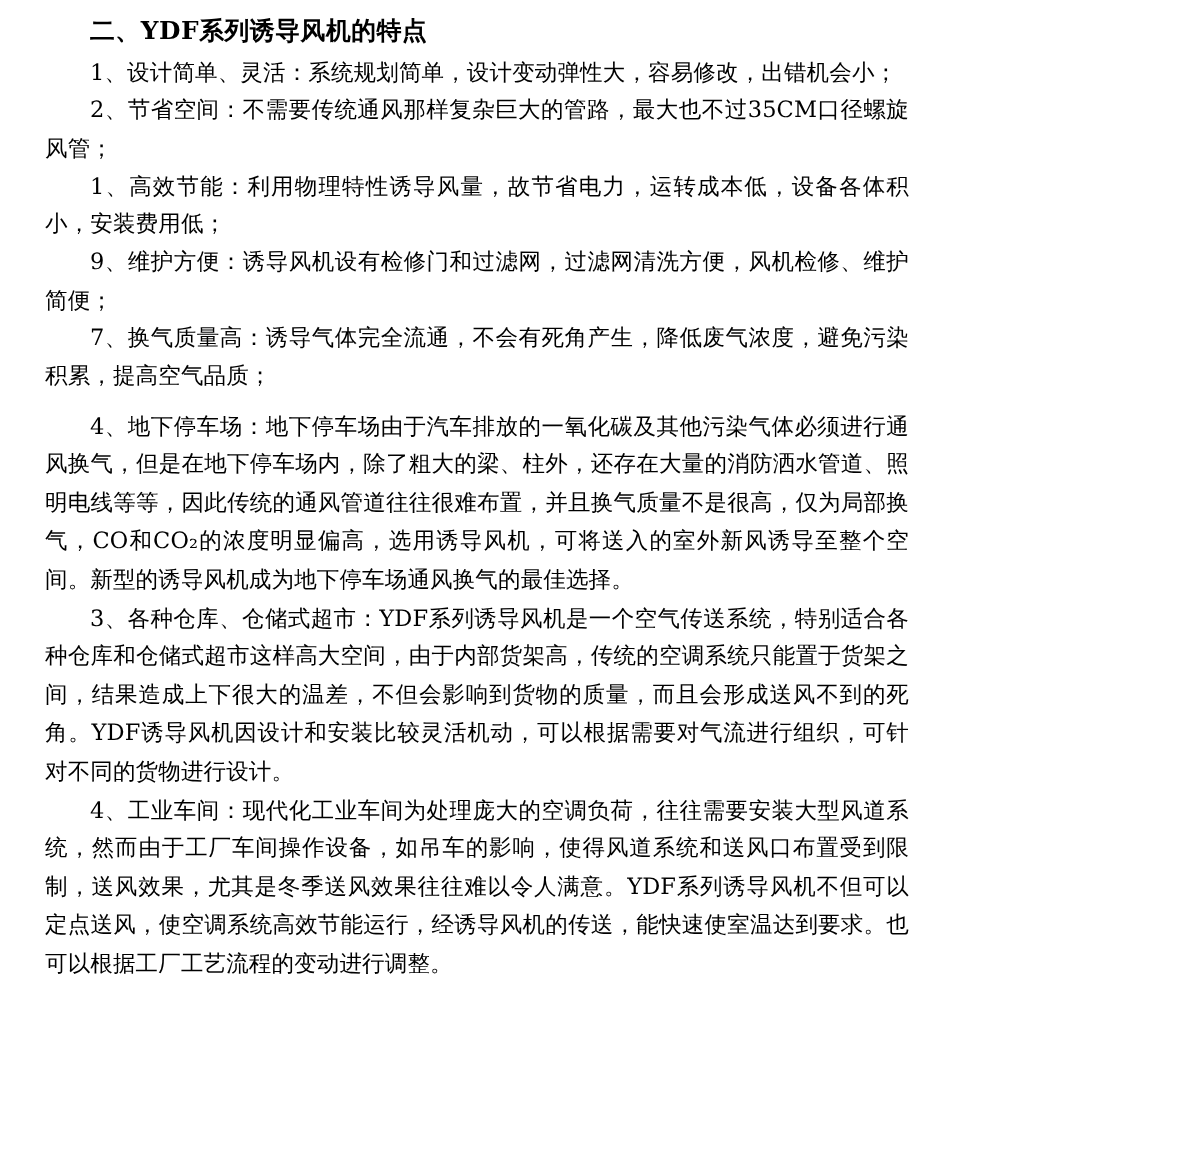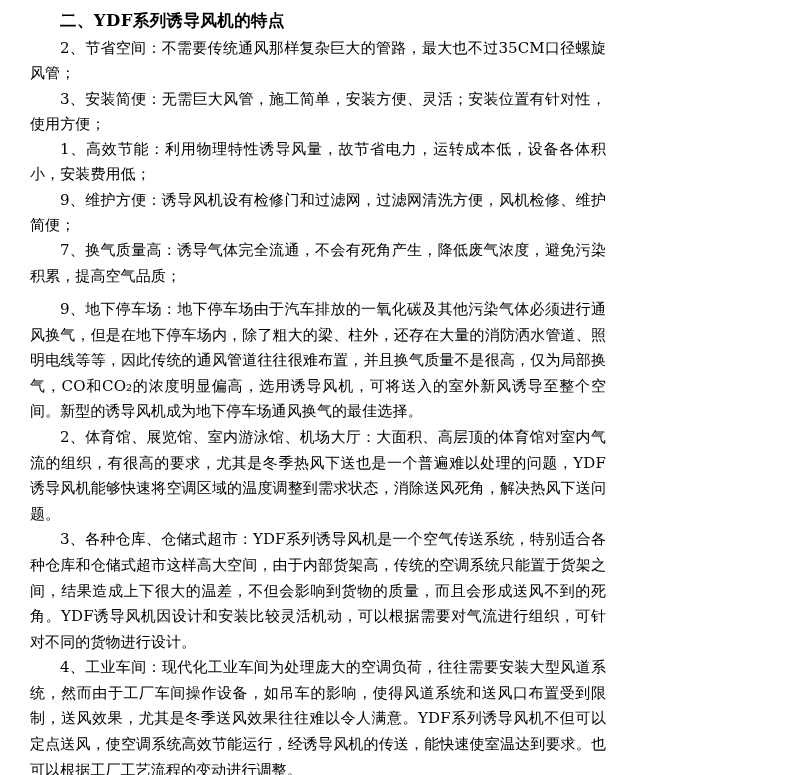--- a/index.html
+++ b/index.html
@@ -47,27 +47,26 @@
   .sec3 { margin-top: 8px; }
   .sec3 .para { line-height: 25.6px; }
 </style>
 </head>
 <body>
 
 <div class="page">
 
   <div class="section sec2">
     <h2 class="heading">二、YDF系列诱导风机的特点</h2>
+    <p class="para">1、设计简单、灵活：系统规划简单，设计变动弹性大，容易修改，出错机会小；</p>
     <p class="para">2、节省空间：不需要传统通风那样复杂巨大的管路，最大也不过35CM口径螺旋风管；</p>
-    <p class="para">3、安装简便：无需巨大风管，施工简单，安装方便、灵活；安装位置有针对性，使用方便；</p>
     <p class="para">1、高效节能：利用物理特性诱导风量，故节省电力，运转成本低，设备各体积小，安装费用低；</p>
     <p class="para">9、维护方便：诱导风机设有检修门和过滤网，过滤网清洗方便，风机检修、维护简便；</p>
     <p class="para">7、换气质量高：诱导气体完全流通，不会有死角产生，降低废气浓度，避免污染积累，提高空气品质；</p>
   </div>
 
   <div class="section sec3">
-    <p class="para">9、地下停车场：地下停车场由于汽车排放的一氧化碳及其他污染气体必须进行通风换气，但是在地下停车场内，除了粗大的梁、柱外，还存在大量的消防洒水管道、照明电线等等，因此传统的通风管道往往很难布置，并且换气质量不是很高，仅为局部换气，CO和CO₂的浓度明显偏高，选用诱导风机，可将送入的室外新风诱导至整个空间。新型的诱导风机成为地下停车场通风换气的最佳选择。</p>
-    <p class="para">2、体育馆、展览馆、室内游泳馆、机场大厅：大面积、高层顶的体育馆对室内气流的组织，有很高的要求，尤其是冬季热风下送也是一个普遍难以处理的问题，YDF诱导风机能够快速将空调区域的温度调整到需求状态，消除送风死角，解决热风下送问题。</p>
+    <p class="para">4、地下停车场：地下停车场由于汽车排放的一氧化碳及其他污染气体必须进行通风换气，但是在地下停车场内，除了粗大的梁、柱外，还存在大量的消防洒水管道、照明电线等等，因此传统的通风管道往往很难布置，并且换气质量不是很高，仅为局部换气，CO和CO₂的浓度明显偏高，选用诱导风机，可将送入的室外新风诱导至整个空间。新型的诱导风机成为地下停车场通风换气的最佳选择。</p>
     <p class="para">3、各种仓库、仓储式超市：YDF系列诱导风机是一个空气传送系统，特别适合各种仓库和仓储式超市这样高大空间，由于内部货架高，传统的空调系统只能置于货架之间，结果造成上下很大的温差，不但会影响到货物的质量，而且会形成送风不到的死角。YDF诱导风机因设计和安装比较灵活机动，可以根据需要对气流进行组织，可针对不同的货物进行设计。</p>
     <p class="para">4、工业车间：现代化工业车间为处理庞大的空调负荷，往往需要安装大型风道系统，然而由于工厂车间操作设备，如吊车的影响，使得风道系统和送风口布置受到限制，送风效果，尤其是冬季送风效果往往难以令人满意。YDF系列诱导风机不但可以定点送风，使空调系统高效节能运行，经诱导风机的传送，能快速使室温达到要求。也可以根据工厂工艺流程的变动进行调整。</p>
   </div>
 
 </div>
 
 </body></html>

